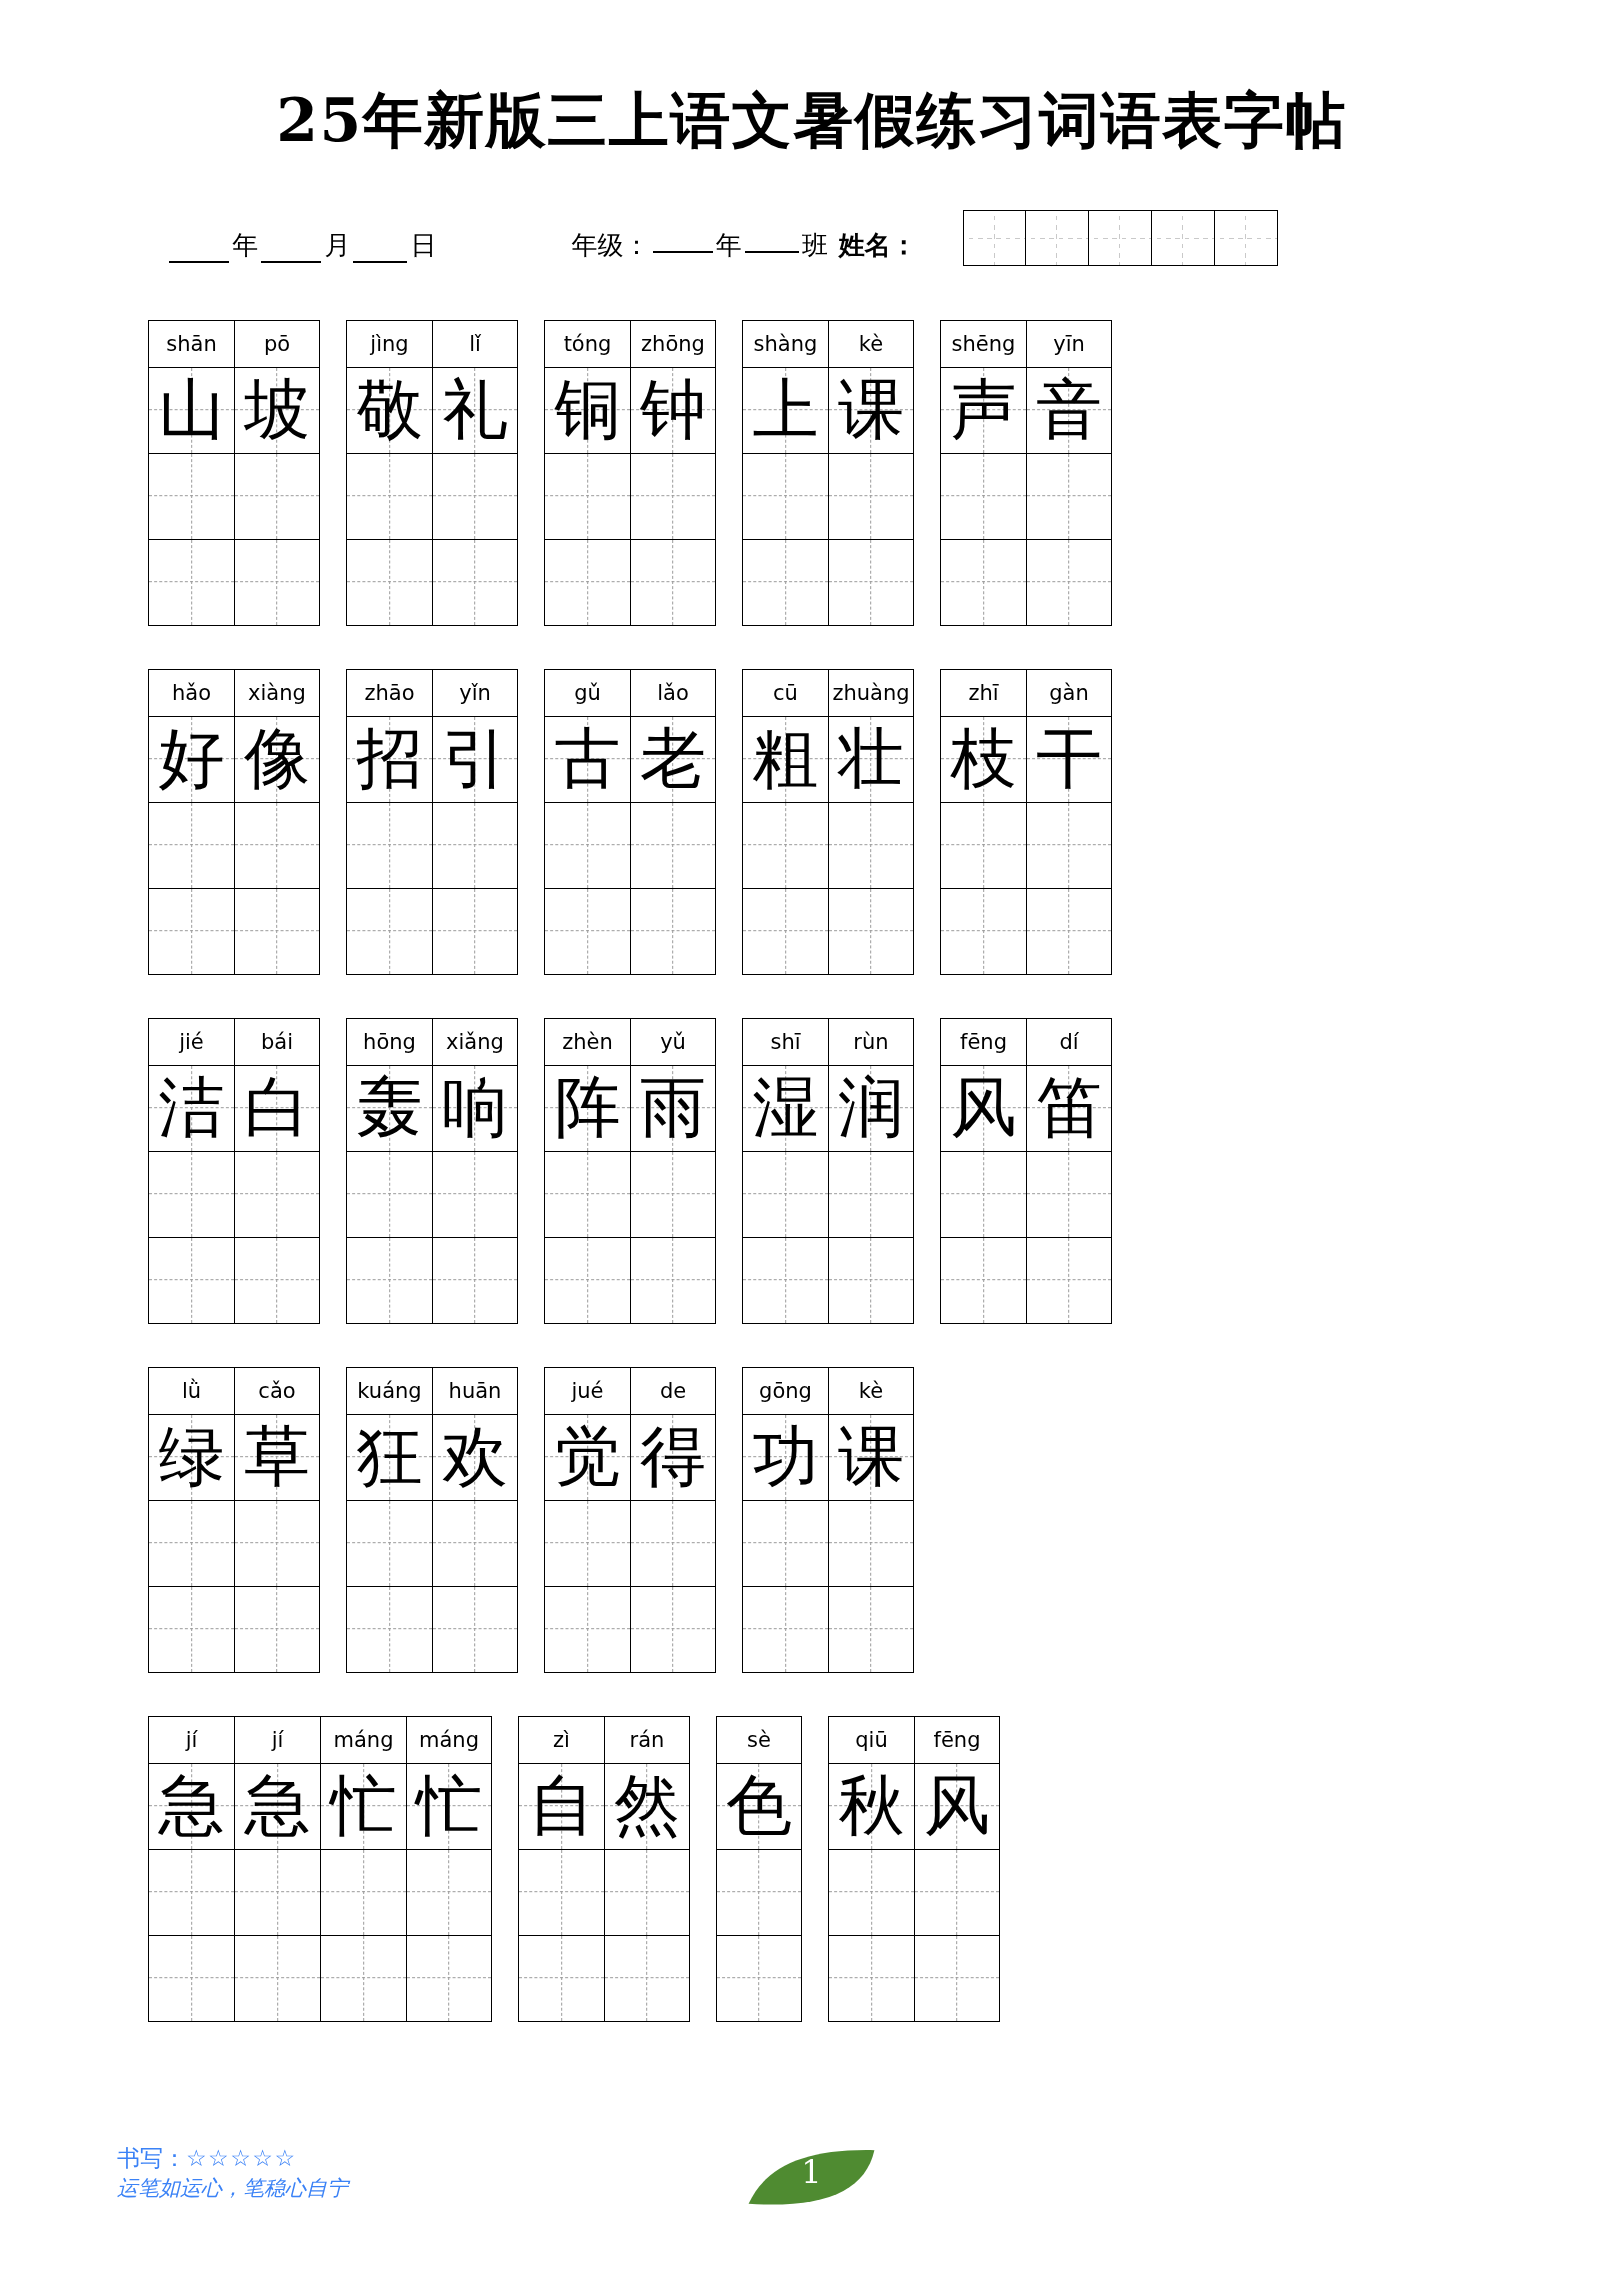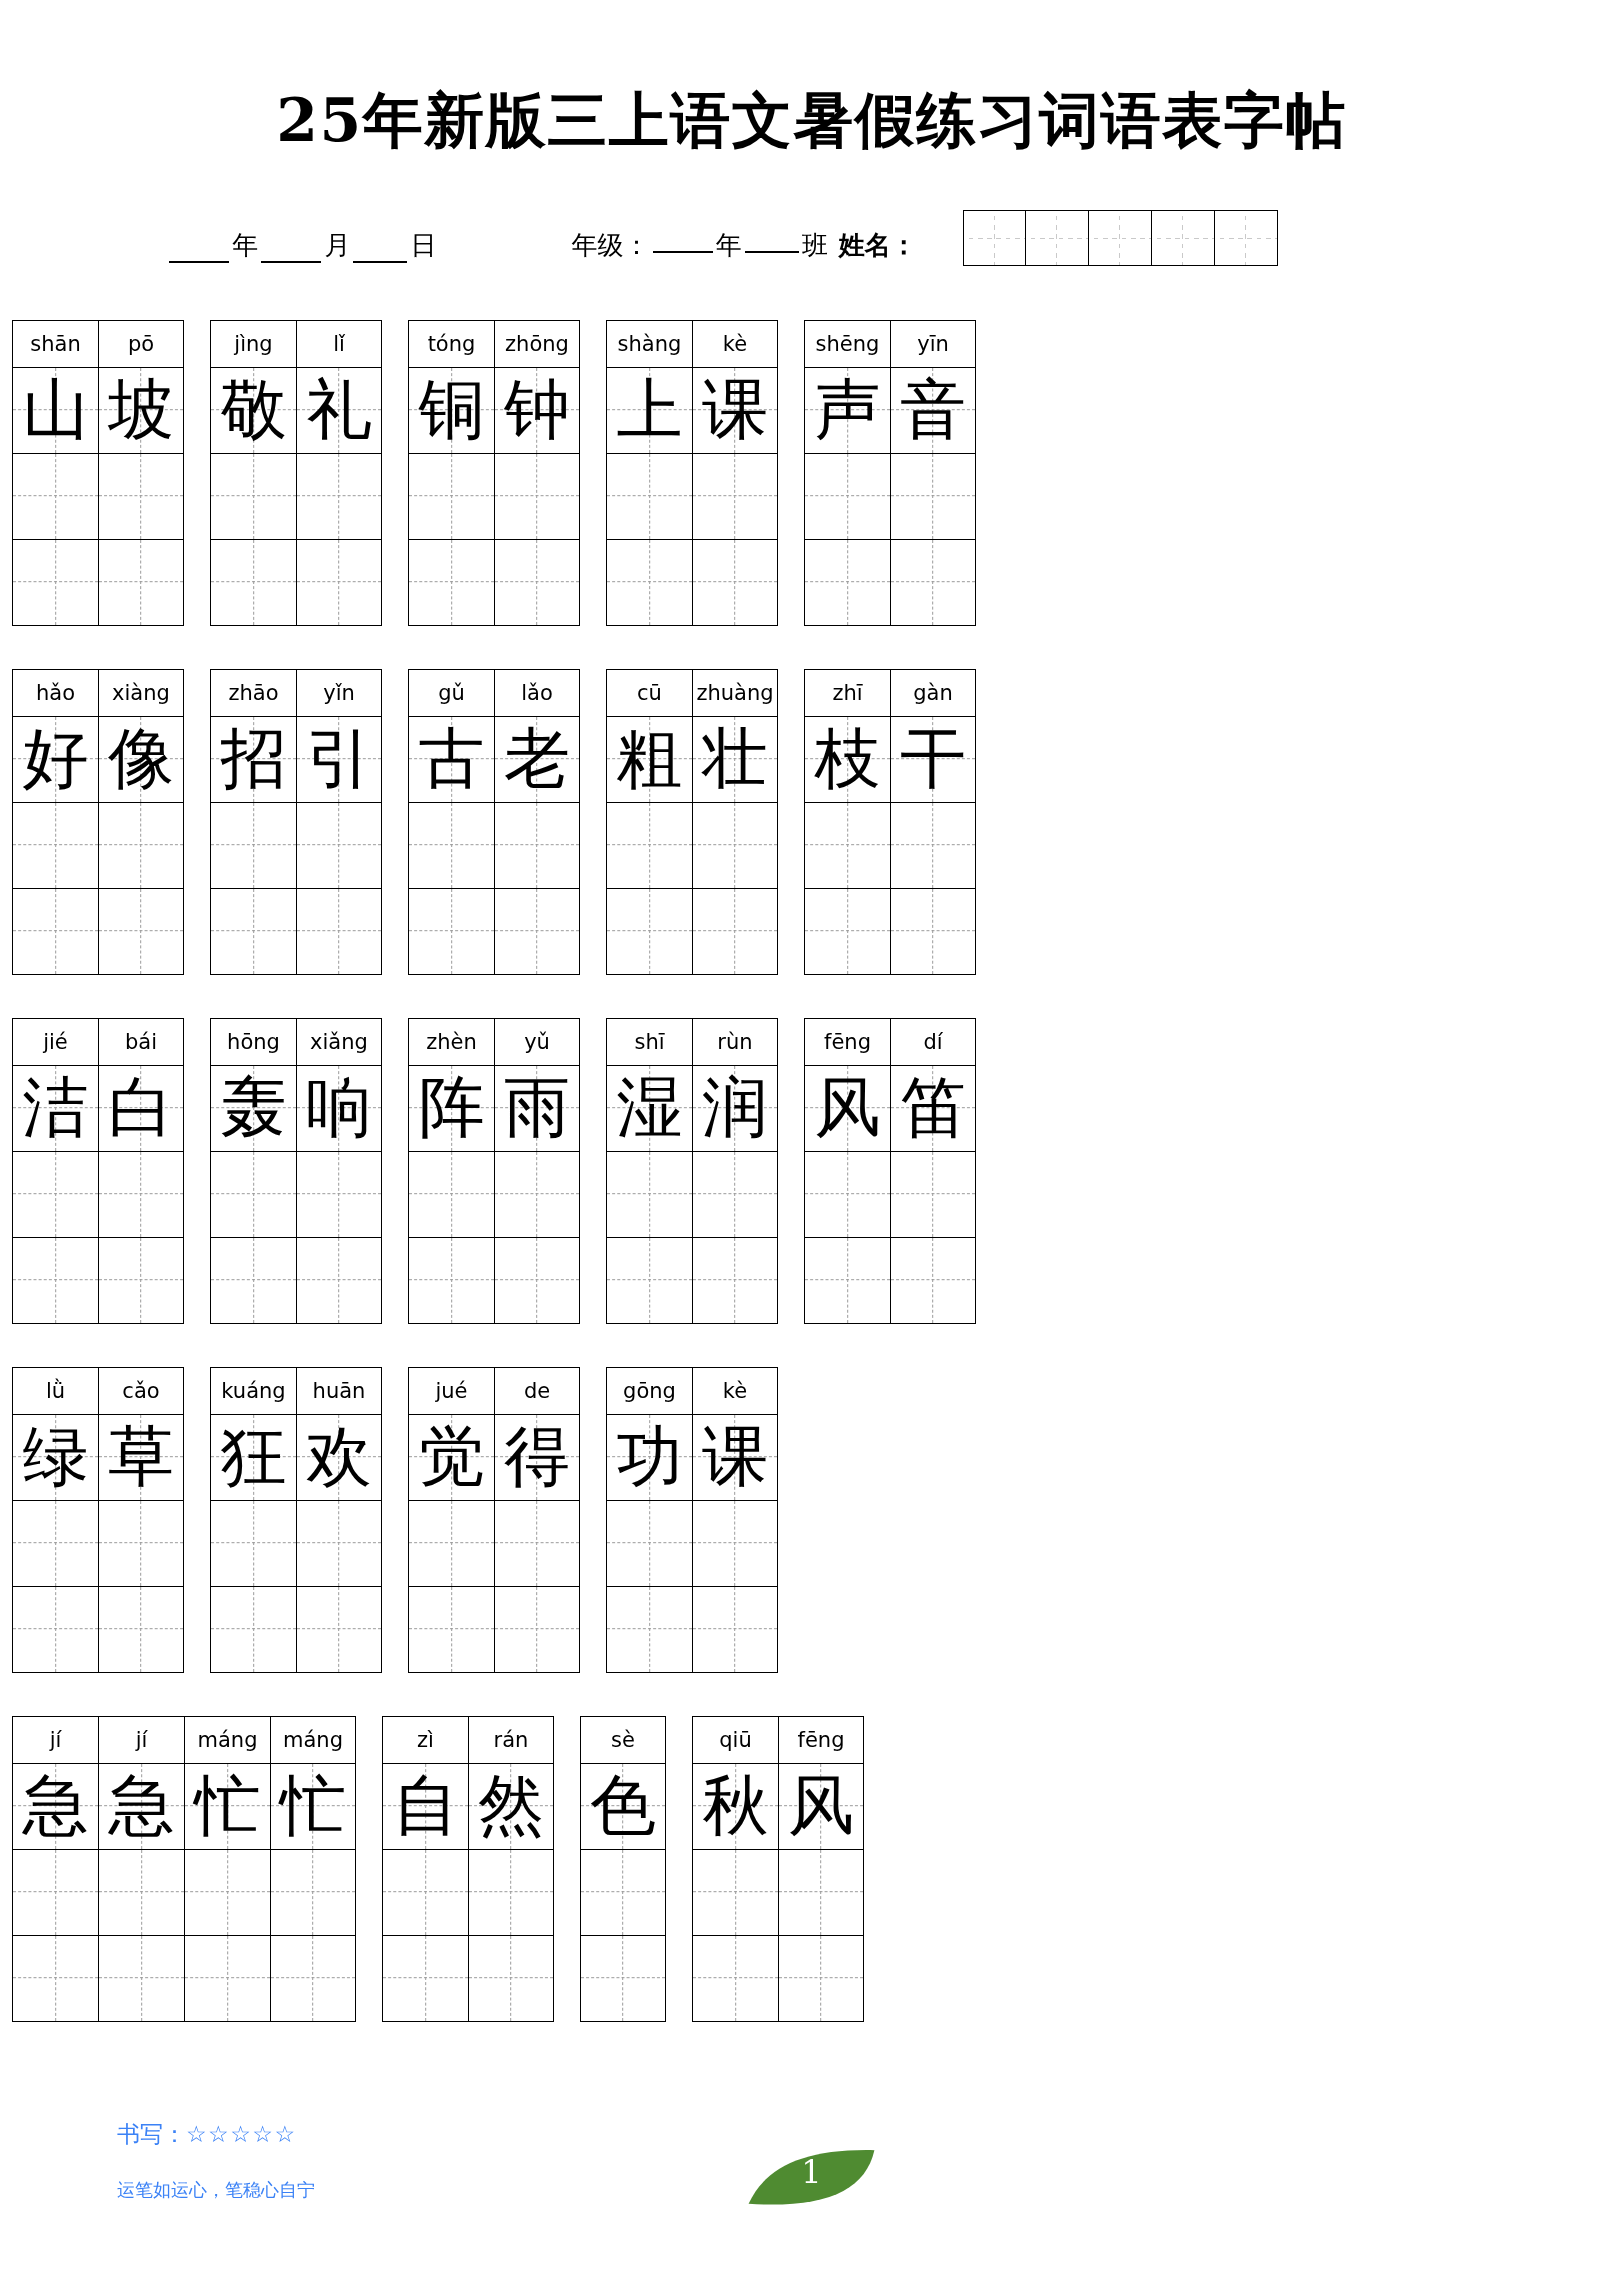--- a/index.html
+++ b/index.html
@@ -79,22 +79,22 @@
   }
   .name-box:first-child { border-left: 1.5px solid #000; }
 
   
   .rows {
     margin-top: 57px;
   }
   .row {
     display: flex;
     justify-content: flex-start;
+    margin-left: 148px;
     margin-bottom: 43px;
-    padding-left: 12px;
   }
   .word-block {
     display: flex;
     flex-direction: column;
     margin-right: 26px;
   }
   .cells {
     display: flex;
   }
   .col {
@@ -163,22 +163,22 @@
     left: 117px;
     bottom: 93px;
     font-family: "DejaVu Serif", serif;
     font-size: 23px;
     color: #3b82f6;
   }
   .footer .stars {
     letter-spacing: 1.5px;
   }
   .footer .line2 {
-    margin-top: 28px;
-    font-size: 18px;
+    font-size: 21px;
+    font-style: italic;
   }
   .page-num {
     position: absolute;
     left: 0; right: 0;
     bottom: 85px;
     display: flex;
     justify-content: center;
     align-items: center;
   }
   .leaf {

